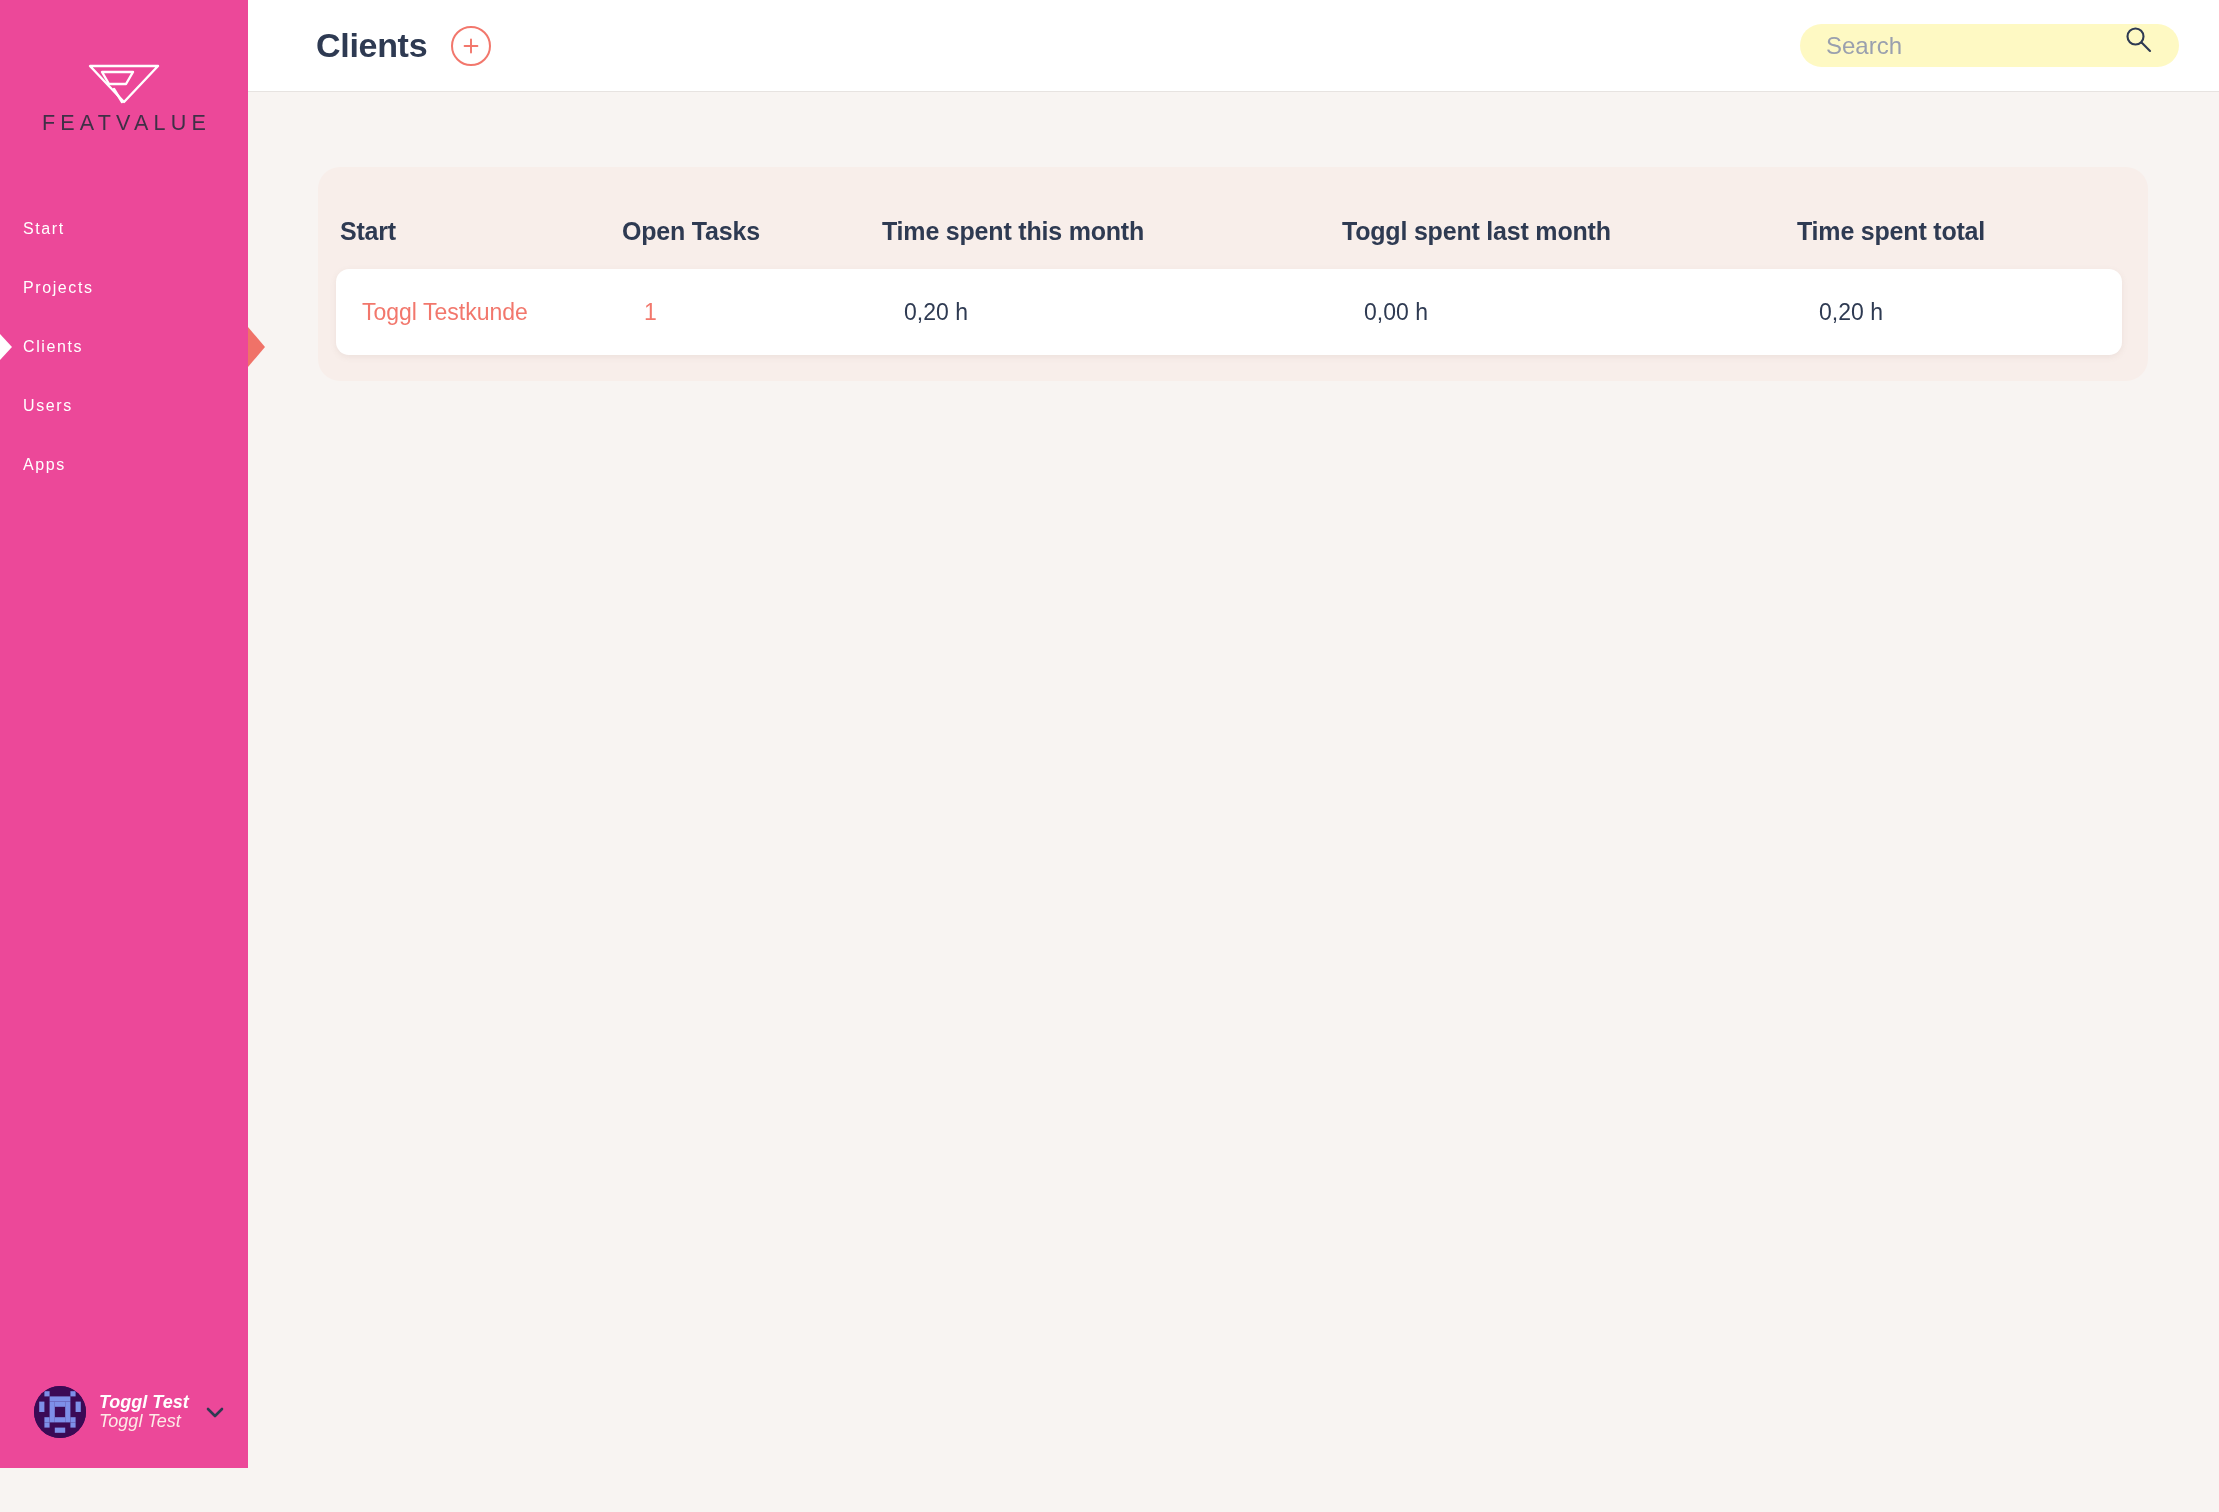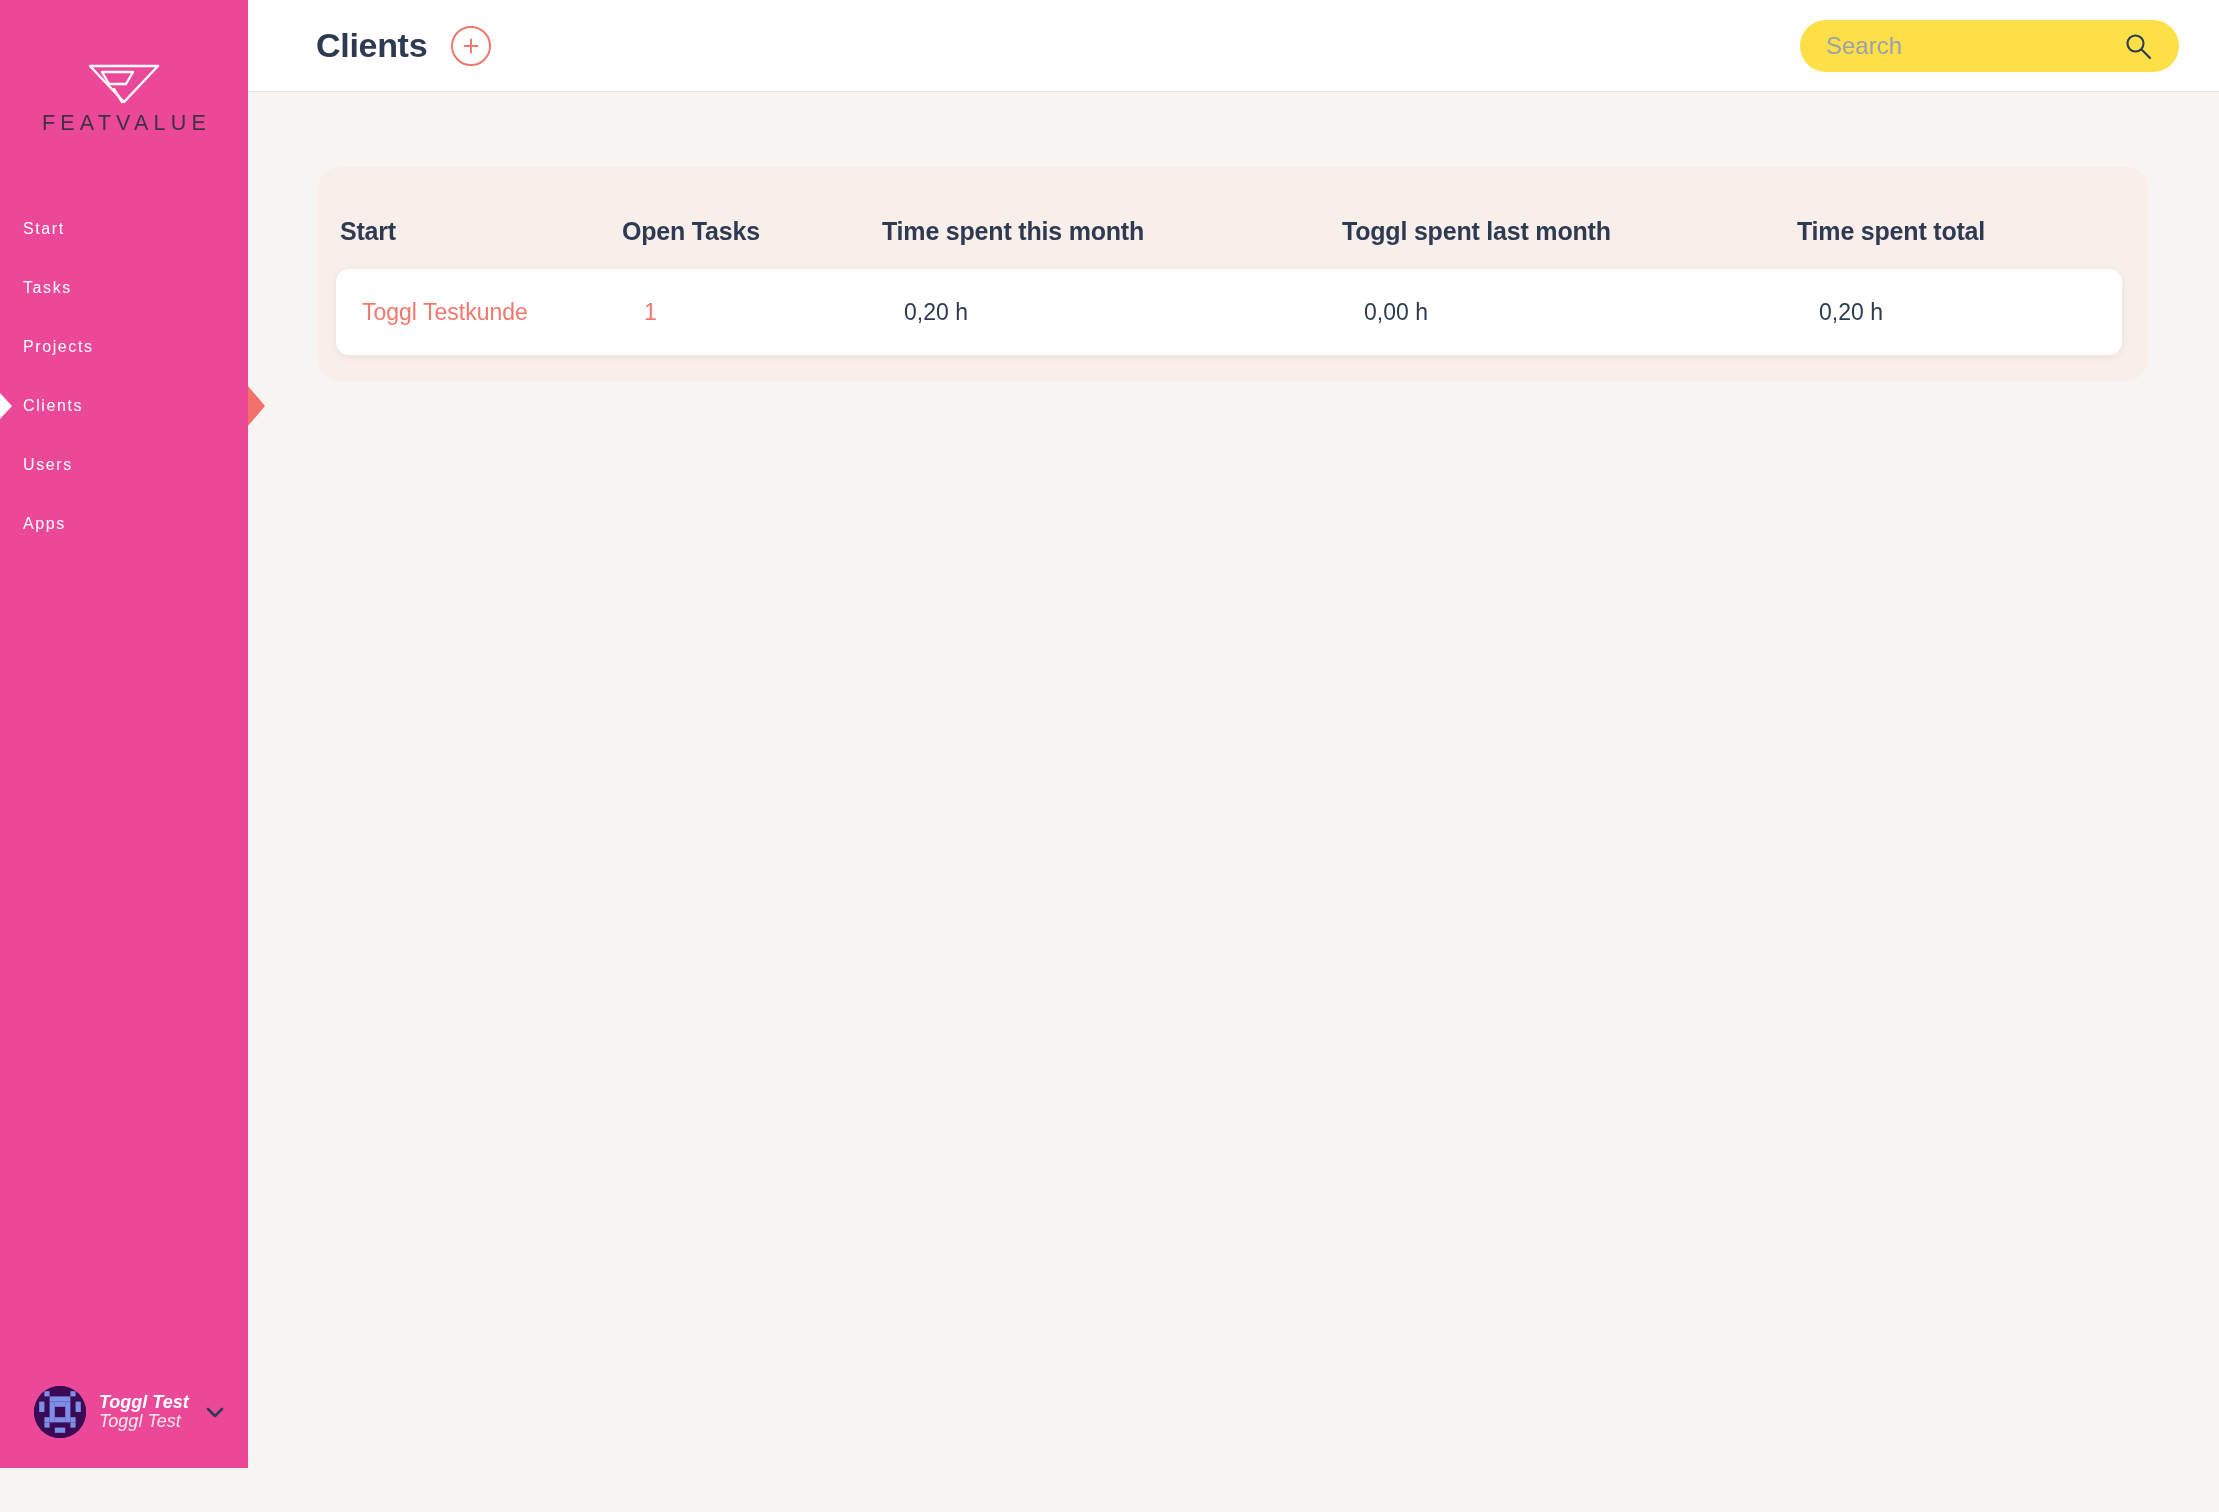--- a/index.html
+++ b/index.html
@@ -196,25 +196,24 @@
     justify-content: center;
     cursor: pointer;
     flex: 0 0 auto;
   }
 
   .topbar-spacer { flex: 1 1 auto; }
 
   .search-box {
     position: relative;
     width: 379px;
-    height: 52px;
-    background: #fde047;
+    height: 43px;
+    background: #fef9c3;
     border-radius: 31px;
     display: flex;
-    align-items: center;
     padding: 0 26px;
     flex: 0 0 auto;
   }
 
   .search-input {
     flex: 1 1 auto;
     border: none;
     outline: none;
     background: transparent;
     font-family: "Liberation Sans", sans-serif;
@@ -329,23 +328,20 @@
         <path d="M4 4 L72 4 L38 40 Z" fill="none" stroke="#FFFFFF" stroke-width="2.4" stroke-linejoin="round"></path>
         <path d="M16 10 L47 10 L40 22 L23 22 Z" fill="none" stroke="#FFFFFF" stroke-width="2.4" stroke-linejoin="round"></path>
         <path d="M28 27 L36 40" fill="none" stroke="#FFFFFF" stroke-width="2.4" stroke-linecap="round"></path>
       </svg>
       <div class="logo-word">FEATVALUE</div>
     </div>
 
     <nav class="nav">
       <div class="nav-item">
         <span>Start</span>
-      </div>
-      <div class="nav-item">
-        <span>Tasks</span>
       </div>
       <div class="nav-item">
         <span>Projects</span>
       </div>
       <div class="nav-item active">
         <span>Clients</span>
       </div>
       <div class="nav-item">
         <span>Users</span>
       </div>

